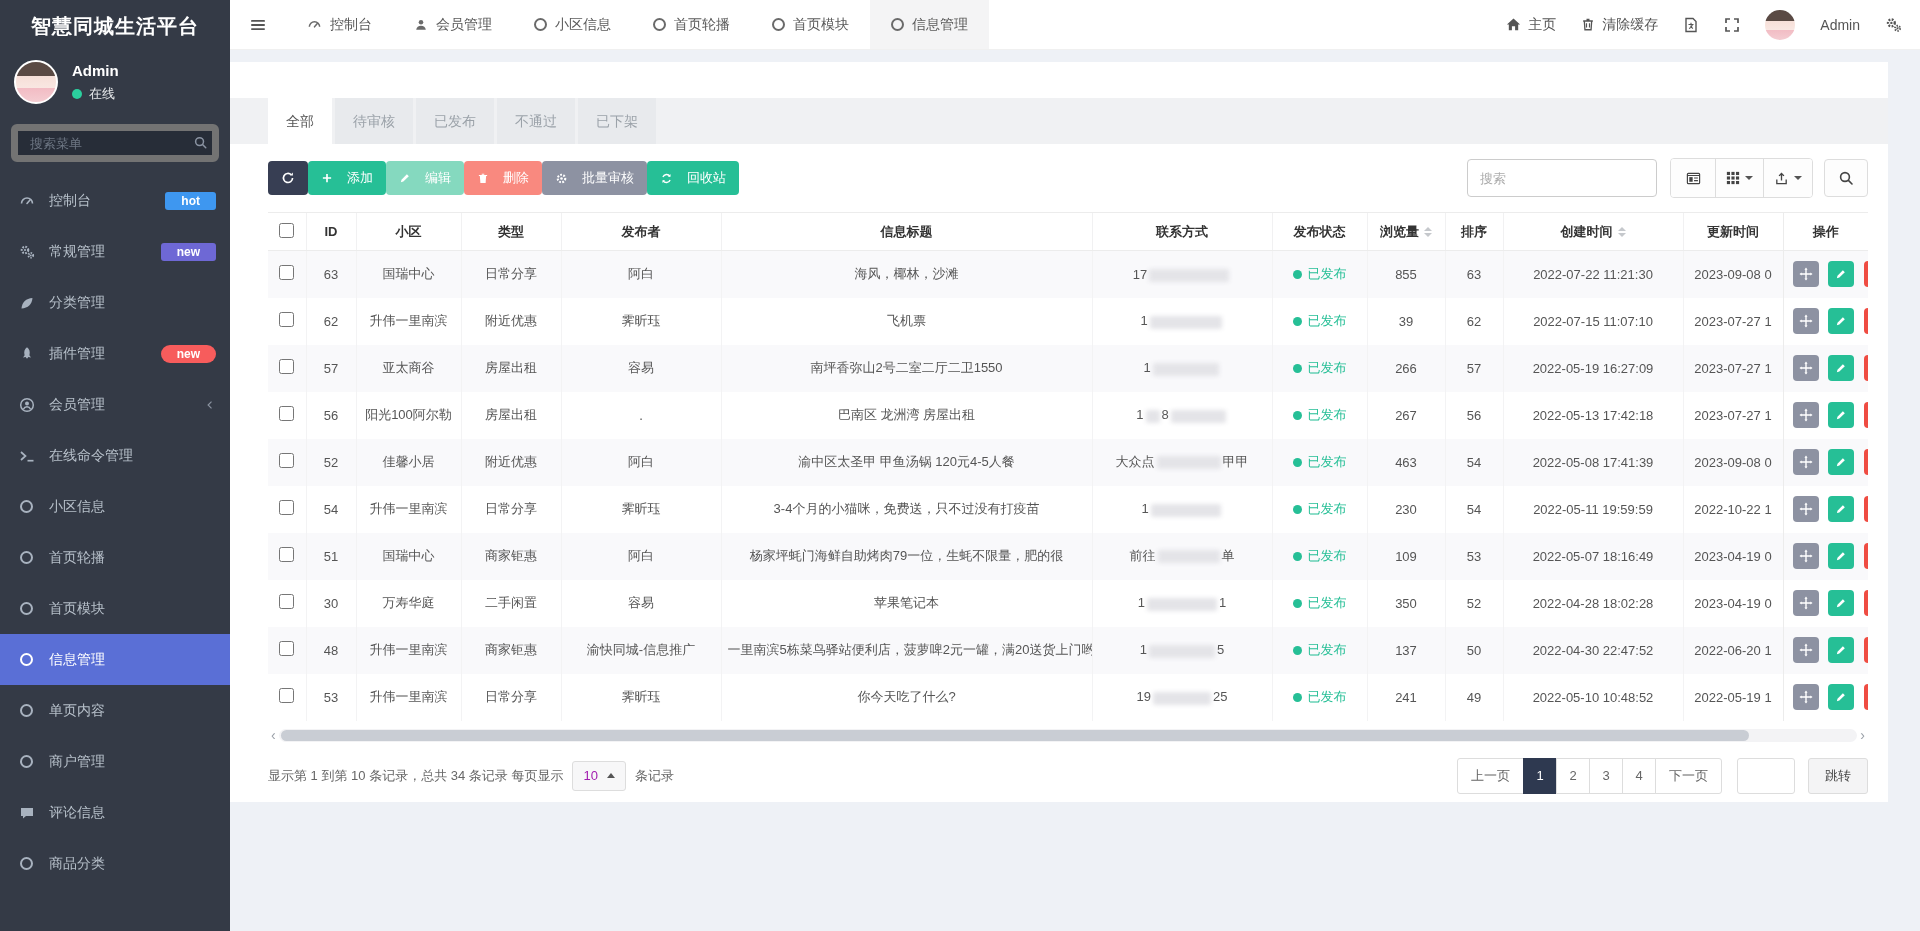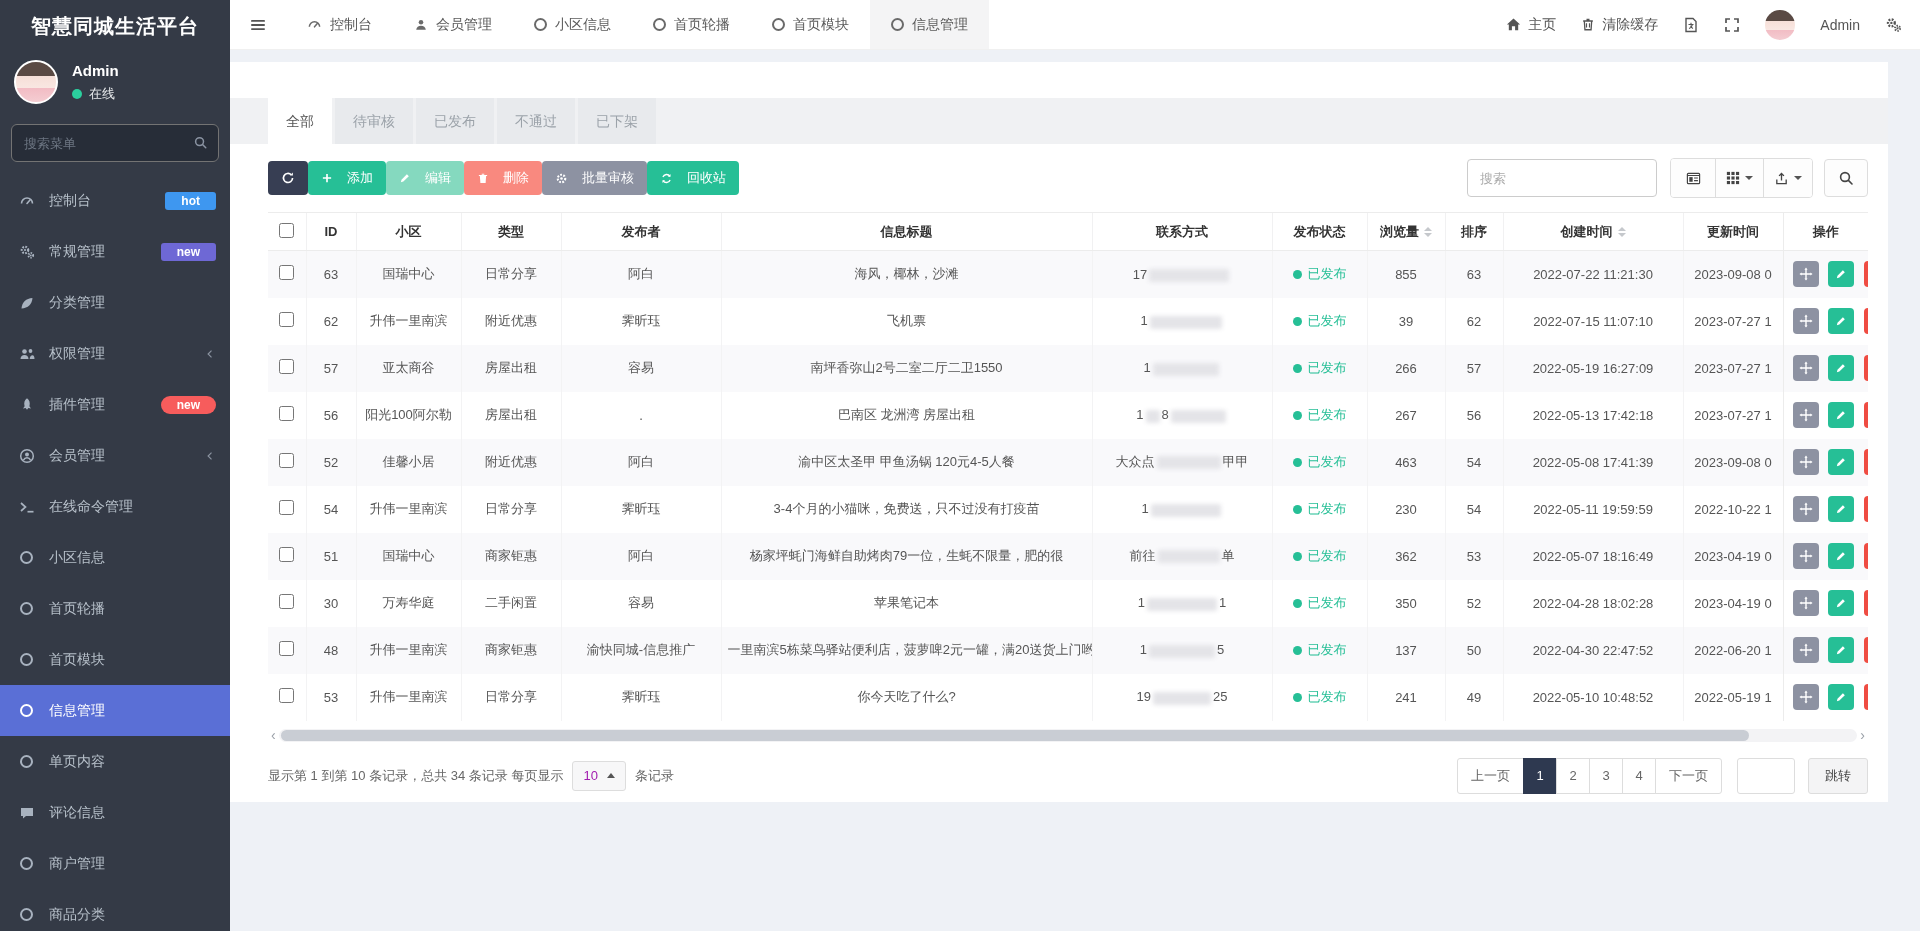--- a/index.html
+++ b/index.html
@@ -13,21 +13,21 @@
     color:#fff; font-size:20px; font-weight:bold; letter-spacing:1px; }
   .profile { display:flex; align-items:center; padding:8px 16px 6px 14px; }
   .avatar { width:44px; height:44px; border-radius:50%; flex:0 0 44px; overflow:hidden;
     background:linear-gradient(180deg,#5a4a44 0%,#5a4a44 36%,#f6dfd8 36%,#f9e7e2 66%,#f2bcc4 66%,#f4cdd2 100%);
     border:2px solid #fff; }
   .profile-info { margin-left:14px; }
   .profile-name { color:#fff; font-size:15px; font-weight:bold; margin-bottom:6px; }
   .profile-status { display:flex; align-items:center; font-size:13px; color:#e8eaec; }
   .status-dot { width:10px; height:10px; border-radius:50%; background:#2bcf9e; margin-right:7px; }
   .side-search { position:relative; margin:14px 11px 0 11px; }
-  .side-search input { width:100%; height:38px; background:#272d38; border:1px solid #737373; border-radius:6px;
+  .side-search input { width:100%; height:38px; background:#272d38; border:7px solid #737373; border-radius:6px;
     color:#cfd4da; font-size:13px; padding:0 34px 0 12px; outline:none; }
   .side-search input::placeholder { color:#6d7683; }
   .side-search .sicon { position:absolute; right:11px; top:11px; color:#8a93a2; }
   .menu { margin-top:13px; }
   .mitem { height:51px; display:flex; align-items:center; padding:0 14px 0 17px;
     color:#b7c0ca; font-size:14px; cursor:pointer; }
   .mitem .micon { width:19px; margin-right:13px; color:#a8b2bf; display:flex; justify-content:center; }
   .mitem.active { background:#5a6fd6; color:#fff; }
   .mitem.active .micon { color:#fff; }
   .ring { width:13px; height:13px; border:2px solid currentColor; border-radius:50%; }
@@ -183,36 +183,20 @@
       <span class="micon">
         <svg width="16" height="16" viewBox="0 0 16 16">
             <path d="M2.5 13.5C3 7 7 3.5 13.5 3c-.5 6.5-4.5 10-11 10.5z" fill="currentColor"></path>
           </svg>
       </span>
       <span>分类管理</span>
     </div>
     <div class="mitem">
       <span class="micon">
         <svg width="16" height="16" viewBox="0 0 16 16">
-            <circle cx="5.5" cy="5.5" r="2.3" fill="currentColor"></circle>
-            <path d="M1.5 13c0-2.5 1.8-4 4-4s4 1.5 4 4z" fill="currentColor"></path>
-            <circle cx="11.5" cy="5" r="1.9" fill="currentColor"></circle>
-            <path d="M10.7 13c.1-2 1.2-3.7 2.9-3.7 1.1 0 1.9 1.5 1.9 3.7z" fill="currentColor"></path>
-          </svg>
-      </span>
-      <span>权限管理</span>
-      <span class="mchev">
-        <svg width="12" height="12" viewBox="0 0 16 16">
-            <polyline points="10,3.5 5.5,8 10,12.5" fill="none" stroke="currentColor" stroke-width="1.6"></polyline>
-          </svg>
-      </span>
-    </div>
-    <div class="mitem">
-      <span class="micon">
-        <svg width="16" height="16" viewBox="0 0 16 16">
             <path d="M8 1.2c2.4 1.6 3.4 4.6 2.4 8.1l1.6 2.2-2.6-.6-1.4 1.9-1.4-1.9-2.6.6 1.6-2.2C4.6 5.8 5.6 2.8 8 1.2z" fill="currentColor"></path>
           </svg>
       </span>
       <span>插件管理</span>
       <span class="mbadge badge-new-red">new</span>
     </div>
     <div class="mitem">
       <span class="micon">
         <svg width="16" height="16" viewBox="0 0 16 16">
             <circle cx="8" cy="8" r="6.3" fill="none" stroke="currentColor" stroke-width="1.5"></circle>
@@ -261,31 +245,31 @@
       <span>信息管理</span>
     </div>
     <div class="mitem">
       <span class="micon">
           <span class="ring"></span>
         </span>
       <span>单页内容</span>
     </div>
     <div class="mitem">
       <span class="micon">
+          <span class="ring"></span>
+        </span>
+      <span>商户管理</span>
+    </div>
+    <div class="mitem">
+      <span class="micon">
         <svg width="16" height="16" viewBox="0 0 16 16">
             <path d="M2 3h12v8H7l-3 2.6V11H2z" fill="currentColor"></path>
           </svg>
       </span>
       <span>评论信息</span>
-    </div>
-    <div class="mitem">
-      <span class="micon">
-          <span class="ring"></span>
-        </span>
-      <span>商户管理</span>
     </div>
     <div class="mitem">
       <span class="micon">
           <span class="ring"></span>
         </span>
       <span>商品分类</span>
     </div>
   </div>
 </div>
 
@@ -753,21 +737,21 @@
     <td>51</td>
     <td>国瑞中心</td>
     <td>商家钜惠</td>
     <td>阿白</td>
     <td>杨家坪蚝门海鲜自助烤肉79一位，生蚝不限量，肥的很</td>
     <td><span>前往</span><span class="blur b1" style="width: 62px;"></span><span></span><span>单</span></td>
     <td><span class="status">
                   <span class="dot"></span>
                   <span>已发布</span>
                 </span></td>
-    <td>362</td>
+    <td>109</td>
     <td>53</td>
     <td>2022-05-07 18:16:49</td>
     <td>2023-04-19 0</td>
     <td class="op-cell">
       <button class="op-btn op-move">
         <svg width="14" height="14" viewBox="0 0 16 16">
                     <path d="M8 2.2v11.6M2.2 8h11.6" stroke="#fff" stroke-width="1.6"></path>
                     <path d="M8 0.5 6.2 3h3.6zM8 15.5 6.2 13h3.6zM0.5 8 3 6.2v3.6zM15.5 8 13 6.2v3.6z" fill="#fff"></path>
                   </svg>
       </button>

